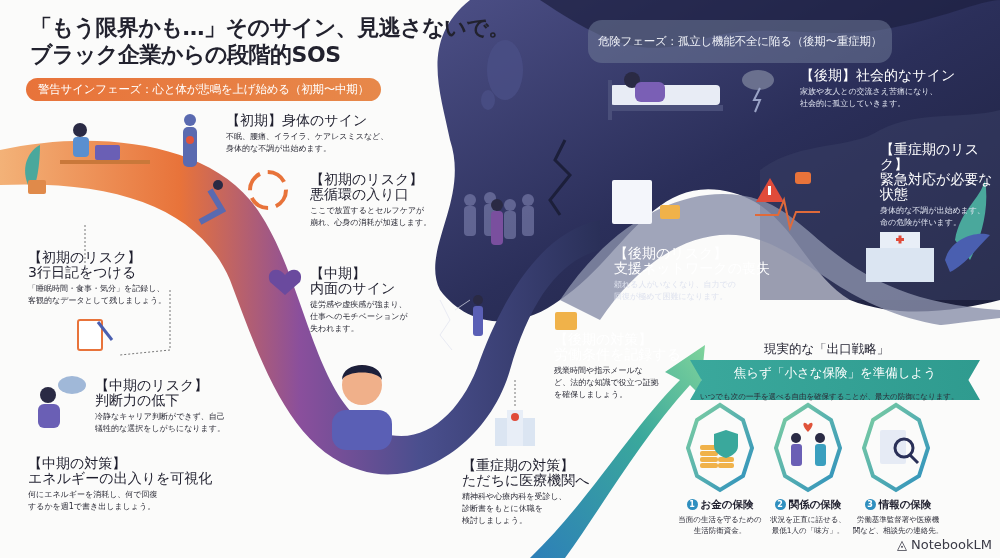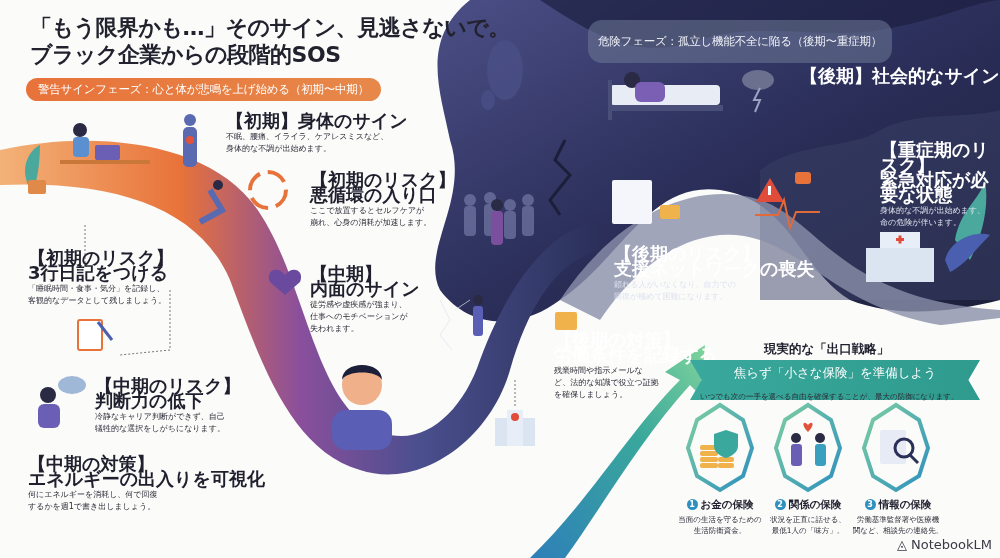--- a/index.html
+++ b/index.html
@@ -6,28 +6,28 @@
   html, body { width: 1000px; height: 558px; overflow: hidden; }
   body { font-family: "DejaVu Sans", sans-serif; background: #fbfbfa; position: relative; color: #1f1f2e; }
   .canvas { position: absolute; left: 0; top: 0; width: 1000px; height: 558px; overflow: hidden; }
   svg.bg { position: absolute; left: 0; top: 0; }
   .abs { position: absolute; }
 
   .title { left: 30px; top: 14px; font-size: 22px; font-weight: bold; line-height: 27px; color: #22222e; letter-spacing: -0.5px; }
   .phase-pill { left: 26px; top: 78px; background: linear-gradient(90deg,#e8733a,#e7884a); color: #fff; font-size: 11.5px; padding: 4px 12px; border-radius: 14px; letter-spacing: -0.2px; }
   .danger-pill { left: 588px; top: 20px; background: rgba(110,120,150,0.55); color: #eef0f6; font-size: 11.5px; padding: 14px 10px; border-radius: 14px; letter-spacing: -0.2px; }
 
-  .block .h { font-weight: bold; font-size: 18px; line-height: 15px; }
+  .block .h { font-weight: normal; font-size: 14px; line-height: 15px; }
   .block .p { font-size: 8px; line-height: 12px; margin-top: 3px; }
   .block.dark .h { color: #ffffff; }
   .block.dark .p { color: #dfe3ef; }
   .block.light .h { color: #1f1f2e; }
   .block.light .p { color: #2b2b36; }
 
-  .exit-title { left: 764px; top: 341px; font-size: 12.5px; font-weight: bold; color: #1f1f2e; }
+  .exit-title { left: 764px; top: 341px; font-size: 12.5px; font-weight: normal; color: #1f1f2e; }
   .ribbon { left: 690px; top: 360px; width: 290px; height: 40px; background: linear-gradient(90deg,#3aa89c,#2f9b8f); color: #fff; font-size: 12.5px; text-align: center; line-height: 26px;
     clip-path: polygon(0 0, 100% 0, 96% 50%, 100% 100%, 0 100%, 4% 50%); }
   .exit-sub { left: 700px; top: 392px; font-size: 7.5px; color: #2b2b36; }
   .ins-title { font-size: 10.5px; font-weight: bold; color: #1f1f2e; white-space: nowrap; }
   .ins-title .num { display: inline-block; width: 11px; height: 11px; border-radius: 50%; background: #2f8fbf; color: #fff; font-size: 8px; text-align: center; line-height: 11px; margin-right: 3px; vertical-align: 1px; }
   .ins-desc { font-size: 7.5px; line-height: 11px; color: #2b2b36; text-align: center; margin-top: 2px; }
 
   .brand { right: 8px; bottom: 6px; font-size: 13px; color: #3a3a46; }
 </style>
 </head>
@@ -243,20 +243,24 @@
     <div class="h">【中期の対策】</div>
     <div class="h">エネルギーの出入りを可視化</div>
     <div class="p">
       <div>何にエネルギーを消耗し、何で回復</div>
       <div>するかを週1で書き出しましょう。</div>
     </div>
   </div>
 
   <div class="abs block dark" style="left:800px; top:68px;">
     <div class="h">【後期】社会的なサイン</div>
+    <div class="p">
+      <div>家族や友人との交流さえ苦痛になり、</div>
+      <div>社会的に孤立していきます。</div>
+    </div>
   </div>
 
   <div class="abs block dark" style="left:880px; top:142px;">
     <div class="h">【重症期のリスク】</div>
     <div class="h">緊急対応が必要な状態</div>
     <div class="p">
       <div>身体的な不調が出始めます、</div>
       <div>命の危険が伴います。</div>
     </div>
   </div>
@@ -273,20 +277,29 @@
   <div class="abs block" style="left:554px; top:332px;">
     <div class="h" style="color:#fff;">【後期の対策】</div>
     <div class="h" style="color:#fff;">労働条件を記録する</div>
     <div class="p" style="color:#2b2b36;">
       <div>残業時間や指示メールな</div>
       <div>ど、法的な知識で役立つ証拠</div>
       <div>を確保しましょう。</div>
     </div>
   </div>
 
+  <div class="abs block light" style="left:462px; top:458px;">
+    <div class="h">【重症期の対策】</div>
+    <div class="h">ただちに医療機関へ</div>
+    <div class="p">
+      <div>精神科や心療内科を受診し、</div>
+      <div>診断書をもとに休職を</div>
+      <div>検討しましょう。</div>
+    </div>
+  </div>
 
   <div class="abs exit-title">現実的な「出口戦略」</div>
   <div class="abs ribbon">焦らず「小さな保険」を準備しよう</div>
   <div class="abs exit-sub">いつでも次の一手を選べる自由を確保することが、最大の防御になります。</div>
 
   <div class="abs" style="left:672px; top:498px; width:96px; text-align:center;">
 
     <div class="ins-title"><span class="num">1</span><span>お金の保険</span></div>
     <div class="ins-desc">
       <div>当面の生活を守るための</div>

